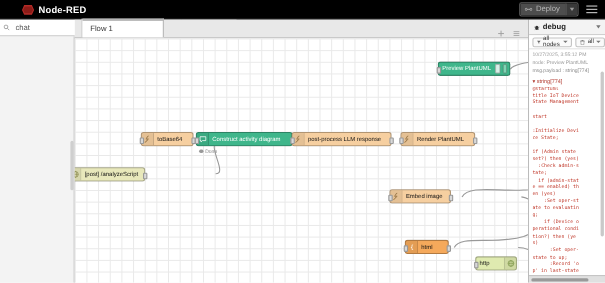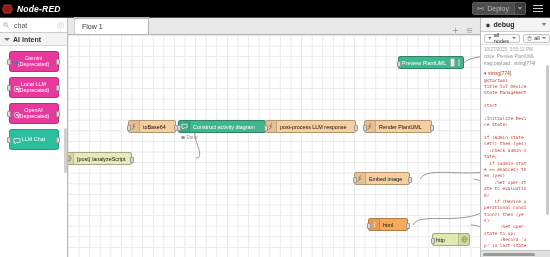--- a/index.html
+++ b/index.html
@@ -12,21 +12,21 @@
     overflow:hidden;
     position:relative;
   }
 
   
   .header {
     position:absolute; left:0; top:0; width:550px; height:18px;
     background:#000; display:flex; align-items:center;
     border-bottom:1px solid #4b4b4b;
   }
-  .logo-wrap { display:flex; align-items:center; padding-left:2px; gap:4px;font-style:italic; }
+  .logo-wrap { display:flex; align-items:center; padding-left:20px; gap:4px; }
   .logo-hex { width:11px; height:10px; position:relative; }
   .logo-hex svg { display:block; }
   .brand { color:#fff; font-size:8.5px; font-weight:bold; letter-spacing:.2px; }
   .hdr-right { margin-left:auto; display:flex; align-items:center; gap:5px; padding-right:5px; }
   .deploy-btn {
     display:flex; align-items:stretch; height:13px; border-radius:2px; overflow:hidden;
     border:1px solid #5e5e5e;
   }
   .deploy-main {
     background:#4d4d4d; color:#b8b8b8; font-size:7px; display:flex; align-items:center;
@@ -38,21 +38,21 @@
     border-left:1px solid #5e5e5e;
   }
   .caret-tri { width:0;height:0;border-left:2.5px solid transparent;border-right:2.5px solid transparent;border-top:3px solid #9a9a9a; }
   .hamburger { display:flex; flex-direction:column; gap:1.5px; padding:2px; cursor:pointer; }
   .hamburger i { display:block; width:10px; height:1.5px; background:#c9c9c9; }
 
   
   .palette {
     position:absolute; left:0; top:18px; width:68px; height:239px;
     background:#f3f3f3; border-right:1px solid #bbb;
-    display:flex; flex-direction:column;
+    display:flex; flex-direction:row;
   }
   .pal-search {
     height:15px; background:#fff; border-bottom:1px solid #ccc;
     display:flex; align-items:center; padding:0 3px; gap:3px; flex:0 0 auto;
   }
   .pal-search .mag { width:6px;height:6px; flex:0 0 auto; }
   .pal-search input {
     border:0; outline:0; font-size:7px; color:#555; width:100%;
     font-family:"Liberation Sans", sans-serif; background:transparent;
   }

